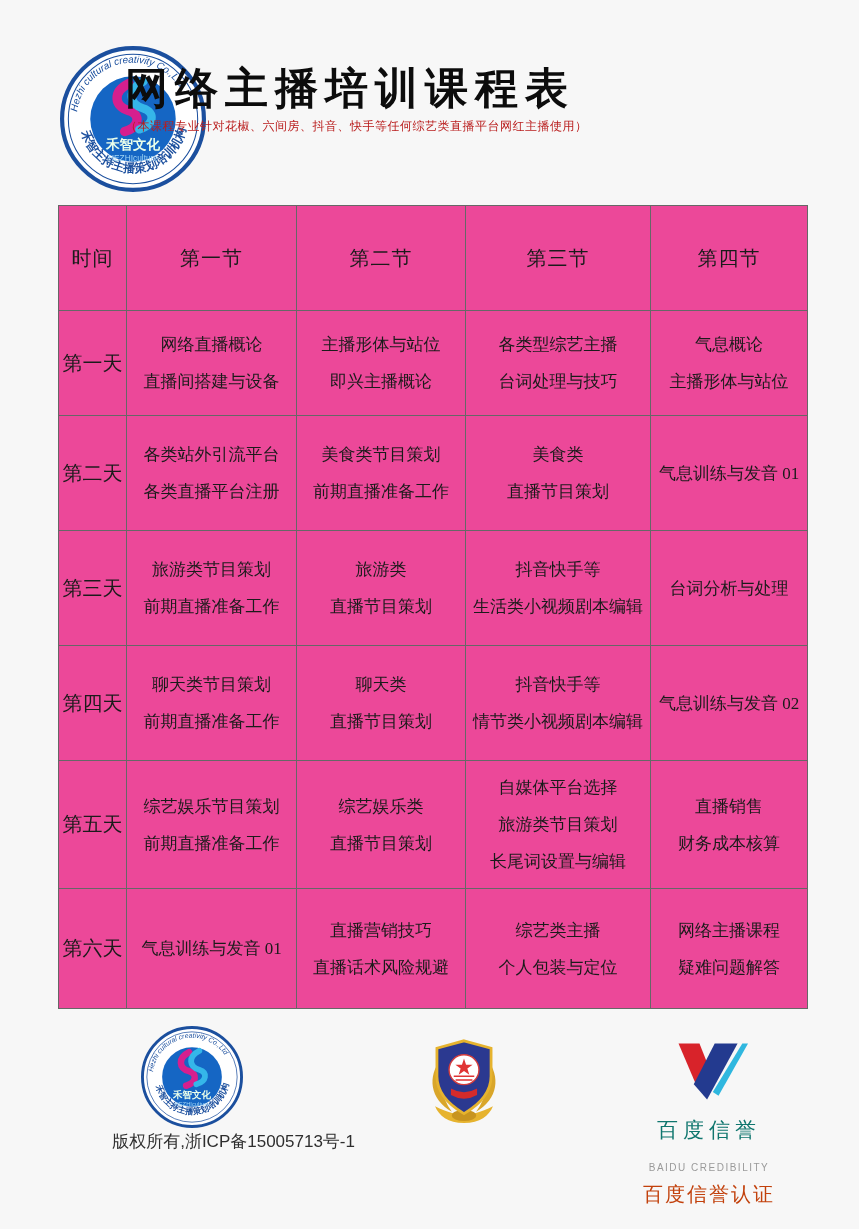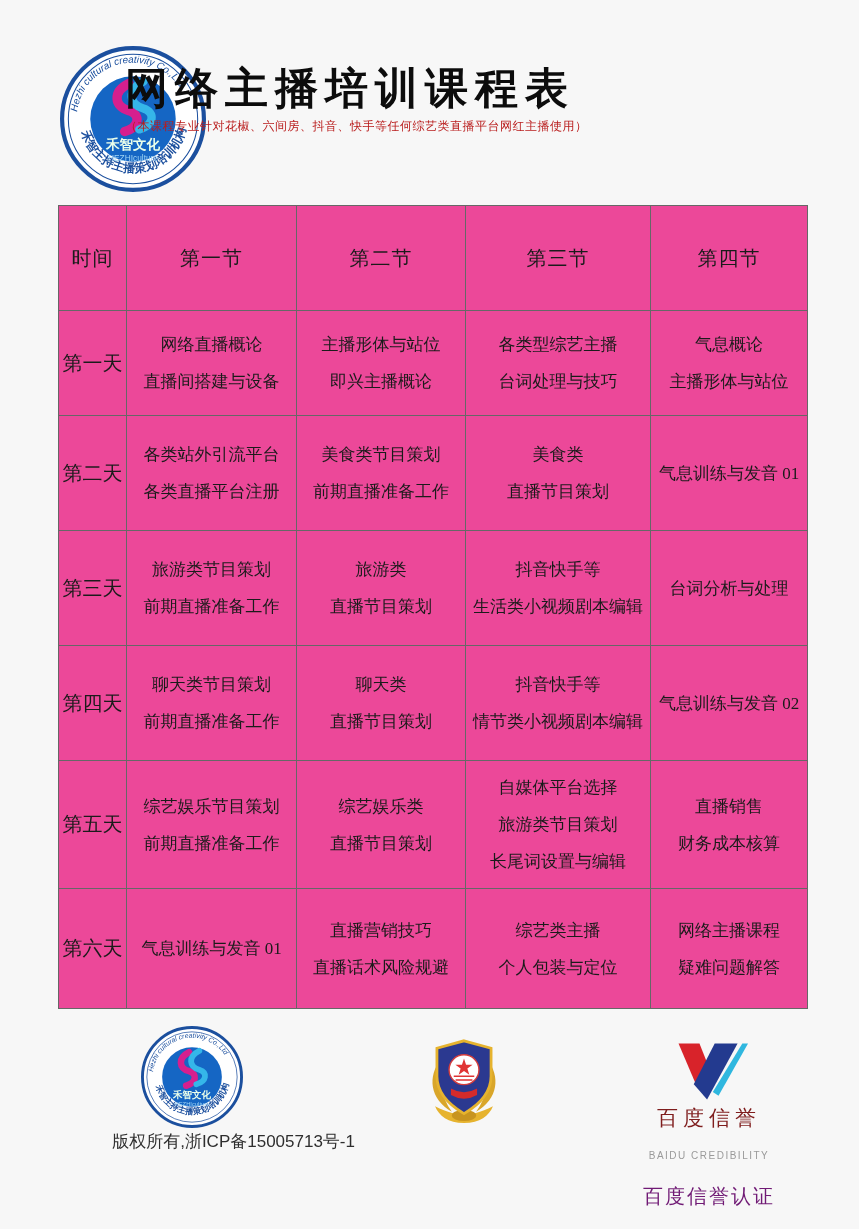--- a/index.html
+++ b/index.html
@@ -28,23 +28,23 @@
   
   .copyright{position:absolute;left:55px;top:1130px;width:300px;text-align:right;
              font-family:"Liberation Sans","DejaVu Sans",sans-serif;font-size:17px;color:#2e2e2e;}
   .police-badge{position:absolute;left:422px;top:1034px;width:84px;height:92px;}
   .police-text{position:absolute;left:314px;top:1126px;width:300px;text-align:center;
                font-family:"Liberation Sans","DejaVu Sans",sans-serif;font-weight:700;
                font-size:20px;color:#0d0d0d;}
   .baidu-block{position:absolute;left:634px;top:1040px;width:150px;text-align:center;
                font-family:"Liberation Sans","DejaVu Sans",sans-serif;}
   .baidu-v{width:80px;height:62px;display:block;margin:0 auto;}
-  .baidu-cn{margin-top:2px;font-size:21px;letter-spacing:5px;color:#7f1d1d;}
+  .baidu-cn{margin-top:14px;font-size:21px;letter-spacing:5px;color:#0f766e;}
   .baidu-en{margin-top:18px;font-size:10px;letter-spacing:1.5px;color:#9a9a9a;}
-  .baidu-cert{margin-top:22px;font-size:20px;letter-spacing:2px;color:#701a75;font-weight:500;}
+  .baidu-cert{margin-top:8px;font-size:20px;letter-spacing:2px;color:#c2410c;font-weight:500;}
 </style>
 </head>
 <body>
 
 <div class="page">
 
   <svg class="logo-badge hdr" viewBox="0 0 140 140">
     <circle cx="70" cy="70" r="68" fill="#ffffff" stroke="#1b4f9e" stroke-width="4"></circle>
     <circle cx="70" cy="70" r="62" fill="#ffffff" stroke="#1b4f9e" stroke-width="1"></circle>
     <circle cx="70" cy="70" r="41" fill="#1566c4"></circle>

